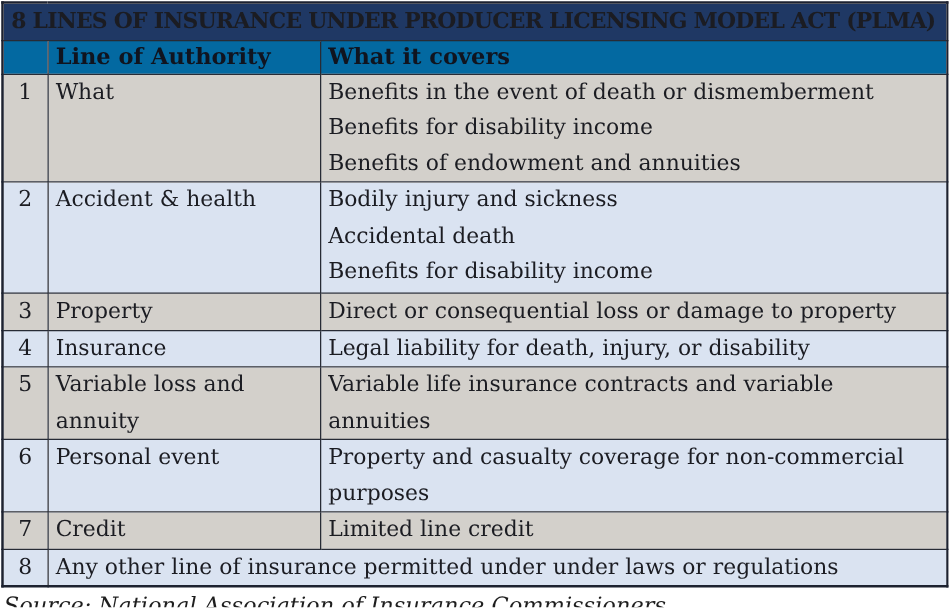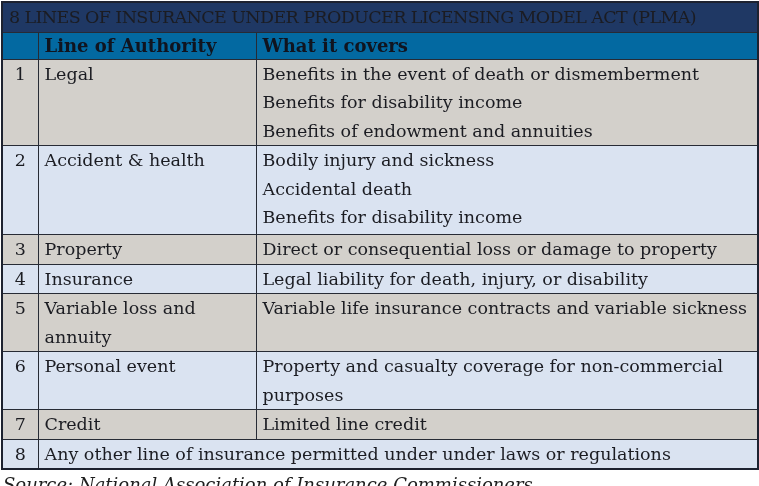--- a/index.html
+++ b/index.html
@@ -27,21 +27,21 @@
     vertical-align: top;
     font-size: 17.5px;
     line-height: 28.5px;
     color: #1b1c22;
     padding: 0 6px;
     overflow: hidden;
   }
   td.title-cell {
     background: #1f3864;
     color: #ffffff;
-    font-weight: normal;
+    font-weight: bold;
     font-size: 19px;
     letter-spacing: -0.6px;
     line-height: 24px;
     padding: 1px 4px 0 5px;
     white-space: nowrap;
   }
   tr.header-row td {
     background: #0369a1;
     font-weight: bold;
     color: #10141f;
@@ -79,21 +79,21 @@
       <tr class="title-row" style="height:26px">
         <td class="title-cell" colspan="3">8 LINES OF INSURANCE UNDER PRODUCER LICENSING MODEL ACT (PLMA)</td>
       </tr>
       <tr class="header-row" style="height:26px">
         <td class="num-cell"></td>
         <td>Line of Authority</td>
         <td>What it covers</td>
       </tr>
       <tr class="gray" style="height:86px">
         <td class="num-cell">1</td>
-        <td class="authority-cell">Legal</td>
+        <td class="authority-cell">What</td>
         <td class="covers-cell">Benefits in the event of death or dismemberment
 Benefits for disability income
 Benefits of endowment and annuities</td>
       </tr>
       <tr class="blue" style="height:89px">
         <td class="num-cell">2</td>
         <td class="authority-cell">Accident &amp; health</td>
         <td class="covers-cell">Bodily injury and sickness
 Accidental death
 Benefits for disability income</td>
@@ -104,21 +104,21 @@
         <td class="covers-cell">Direct or consequential loss or damage to property</td>
       </tr>
       <tr class="blue" style="height:27px">
         <td class="num-cell">4</td>
         <td class="authority-cell">Insurance</td>
         <td class="covers-cell">Legal liability for death, injury, or disability</td>
       </tr>
       <tr class="gray" style="height:57px">
         <td class="num-cell">5</td>
         <td class="authority-cell">Variable loss and annuity</td>
-        <td class="covers-cell">Variable life insurance contracts and variable sickness</td>
+        <td class="covers-cell">Variable life insurance contracts and variable annuities</td>
       </tr>
       <tr class="blue" style="height:56px">
         <td class="num-cell">6</td>
         <td class="authority-cell">Personal event</td>
         <td class="covers-cell">Property and casualty coverage for non-commercial purposes</td>
       </tr>
       <tr class="gray" style="height:28px">
         <td class="num-cell">7</td>
         <td class="authority-cell">Credit</td>
         <td class="covers-cell">Limited line credit</td>

